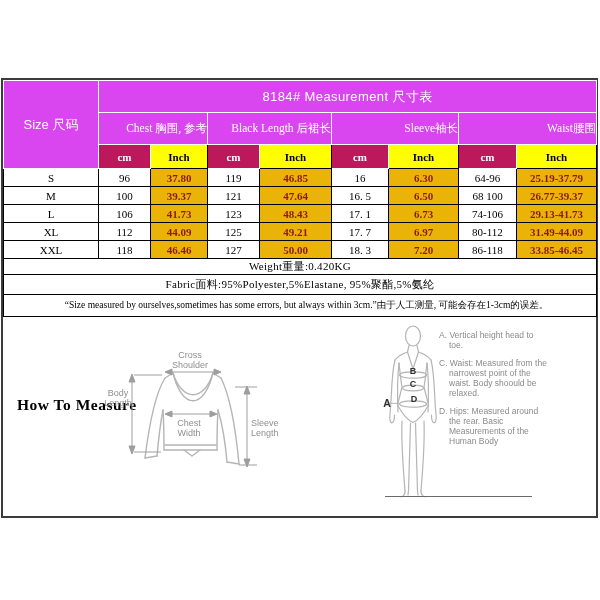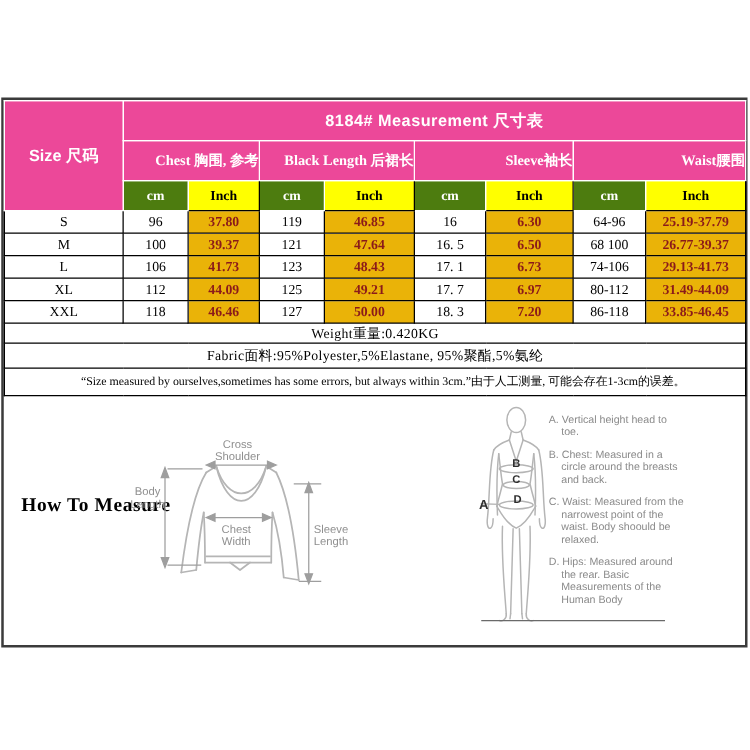--- a/index.html
+++ b/index.html
@@ -9,25 +9,25 @@
   }
   .panel{
     position:absolute;left:1px;top:78px;width:597px;height:440px;
     border:2px solid #3b3b3b;box-sizing:border-box;background:#fff;
   }
   table.size-table{border-collapse:collapse;table-layout:fixed;width:100%;}
   .size-table td{
     text-align:center;vertical-align:middle;padding:0;font-size:11px;color:#000;
     border:1px solid #000;overflow:hidden;white-space:nowrap;
   }
-  td.hdr{background:#ec4899;color:#fff;border:1px solid #fff;font-weight:bold;}
+  td.hdr{background:#d946ef;color:#fff;border:1px solid #fff;font-weight:normal;}
   td.title-cell{font-family:"Liberation Sans", sans-serif;font-size:13px;letter-spacing:.4px;}
   td.size-cell{font-size:13px;font-family:"Liberation Sans", sans-serif;}
   td.group-cell{font-size:11.5px;text-align:right;}
-  td.cm-h{background:#4d7c0f;color:#fff;font-weight:bold;border:1px solid #fff;}
+  td.cm-h{background:#be185d;color:#fff;font-weight:bold;border:1px solid #fff;}
   td.inch-h{background:#ffff00;color:#000;font-weight:bold;border:1px solid #000;}
   td.cm-c{background:#fff;color:#000;}
   td.inch-c{background:#eab308;color:#8b1a1a;font-weight:bold;}
   tr.r-weight td, tr.r-fabric td{font-size:11px;letter-spacing:.3px;}
   tr.r-note td{font-size:9.5px;padding-left:13px;}
   .howto-heading{
     position:absolute;left:14px;top:316px;font-size:15.5px;font-weight:bold;
     letter-spacing:.5px;color:#000;white-space:nowrap;
   }
   .dia{position:absolute;}
@@ -221,19 +221,18 @@
         <path d="M40.5,167 L41,171"></path>
     </g>
     <text class="fig-letter" x="10" y="83" font-size="10.5" text-anchor="middle">A</text>
     <text class="fig-letter" x="36" y="49.5" font-size="9" text-anchor="middle">B</text>
     <text class="fig-letter" x="36" y="62.5" font-size="9" text-anchor="middle">C</text>
     <text class="fig-letter" x="37" y="78" font-size="9" text-anchor="middle">D</text>
   </svg>
 
   <div class="notes">
     <div class="note-item">A. Vertical height head to toe.</div>
-    <div class="note-item">B. Chest: Measured in a circle around the breasts and back.</div>
     <div class="note-item">C. Waist: Measured from the narrowest point of the waist. Body shoould be relaxed.</div>
     <div class="note-item">D. Hips: Measured around the rear. Basic Measurements of the Human Body</div>
   </div>
 
   <div class="baseline"></div>
 </div>
 
 </body></html>

